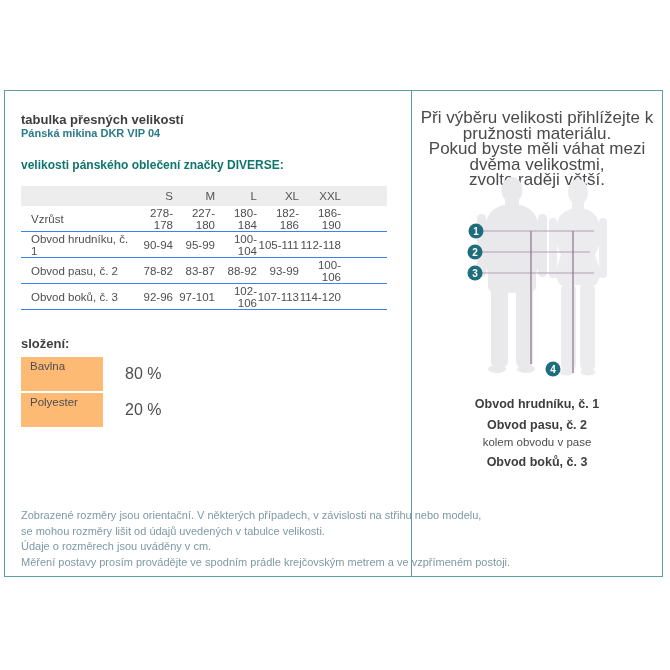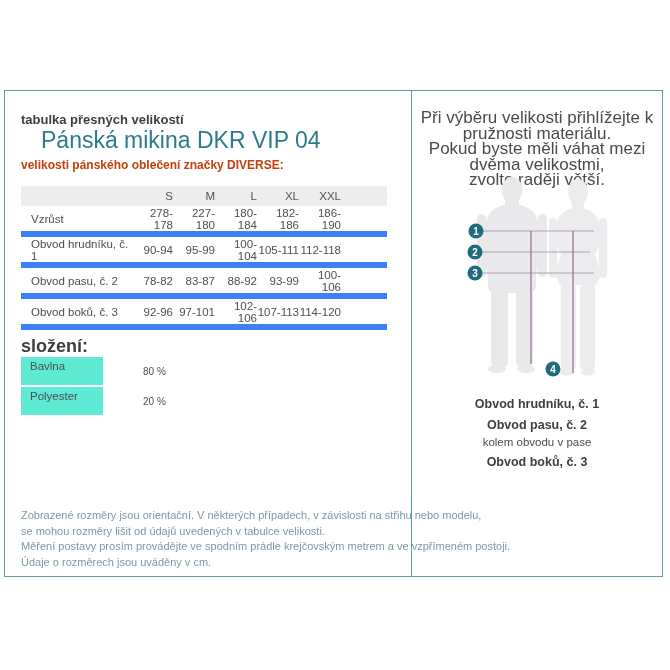--- a/index.html
+++ b/index.html
@@ -9,45 +9,45 @@
     -webkit-font-smoothing:antialiased;
   }
   .frame{
     position:absolute;left:4px;top:90px;width:659px;height:487px;
     border:1px solid #5e9da6;background:#fff;box-sizing:border-box;
   }
   .divider{position:absolute;left:406px;top:0;bottom:0;width:1px;background:#5e9da6;}
 
   
   .eyebrow{position:absolute;left:16px;top:21px;font-size:13px;font-weight:bold;color:#3e3e3e;}
-  .title{position:absolute;left:16px;top:36px;font-size:23px;font-weight:normal;color:#2b7b8b;margin-left:20px;}
-  .caption{position:absolute;left:16px;top:67px;font-size:12px;font-weight:bold;color:#c2410c;}
+  .title{position:absolute;left:16px;top:36px;font-size:11px;font-weight:bold;color:#2b7b8b;}
+  .caption{position:absolute;left:16px;top:67px;font-size:12px;font-weight:bold;color:#0f766e;}
 
   table.sizes{position:absolute;left:16px;top:95px;border-collapse:collapse;table-layout:fixed;width:366px;}
   table.sizes th{
     background:#ededed;font-weight:normal;font-size:11.5px;color:#555;
     height:20px;text-align:right;padding:0;
   }
   table.sizes td{
     font-size:11.5px;color:#4e4e4e;height:25px;text-align:right;padding:0;
-    border-bottom:6px solid #3b82f6;
+    border-bottom:1px solid #3b82f6;
   }
   table.sizes .lbl{text-align:left;padding-left:10px;}
   table.sizes col.c-lbl{width:110px;}
   table.sizes col.c-val{width:42px;}
   table.sizes col.c-sp{width:46px;}
 
-  .comp-heading{position:absolute;left:16px;top:245px;font-size:18px;font-weight:bold;color:#3e3e3e;}
+  .comp-heading{position:absolute;left:16px;top:245px;font-size:13px;font-weight:bold;color:#3e3e3e;}
   .comp-rows{position:absolute;left:16px;top:266px;width:250px;}
   .comp-row{display:flex;align-items:center;margin-bottom:2px;}
   .comp-cell{
-    width:82px;height:28px;background:#5eead4;font-size:11.5px;color:#4e4e4e;
+    width:82px;height:34px;background:#fdba74;font-size:11.5px;color:#4e4e4e;
     line-height:19px;padding-left:9px;box-sizing:border-box;
   }
-  .comp-val{margin-left:40px;font-size:10px;color:#4e4e4e;}
+  .comp-val{margin-left:22px;font-size:16px;color:#4e4e4e;}
 
   .notes{position:absolute;left:16px;top:417px;font-size:11px;color:#7e99a3;line-height:15.6px;}
 
   
   .advice{position:absolute;left:407px;top:19px;width:250px;text-align:center;
     font-size:17px;color:#4a4a4a;line-height:15.5px;}
   .figure{position:absolute;left:450px;top:73px;}
   .legend{position:absolute;left:407px;top:301px;width:250px;text-align:center;}
   .legend .l-head{font-size:12.5px;font-weight:bold;color:#3e3e3e;line-height:17px;margin-top:4px;}
   .legend .l-desc{font-size:11.5px;color:#4d4d4d;line-height:16px;}
@@ -138,22 +138,22 @@
     </div>
     <div class="comp-row">
       <div class="comp-cell">Polyester</div>
       <div class="comp-val">20 %</div>
     </div>
   </div>
 
   <div class="notes">
     <div>Zobrazené rozměry jsou orientační. V některých případech, v závislosti na střihu nebo modelu,</div>
     <div>se mohou rozměry lišit od údajů uvedených v tabulce velikosti.</div>
+    <div>Údaje o rozměrech jsou uváděny v cm.</div>
     <div>Měření postavy prosím provádějte ve spodním prádle krejčovským metrem a ve vzpřímeném postoji.</div>
-    <div>Údaje o rozměrech jsou uváděny v cm.</div>
   </div>
 
   <div class="advice">
     <div>Při výběru velikosti přihlížejte k pružnosti materiálu.</div>
     <div>Pokud byste měli váhat mezi dvěma velikostmi,</div>
     <div>zvolte raději větší.</div>
   </div>
 
   <svg class="figure" width="200" height="218" viewBox="0 0 200 218">
 

